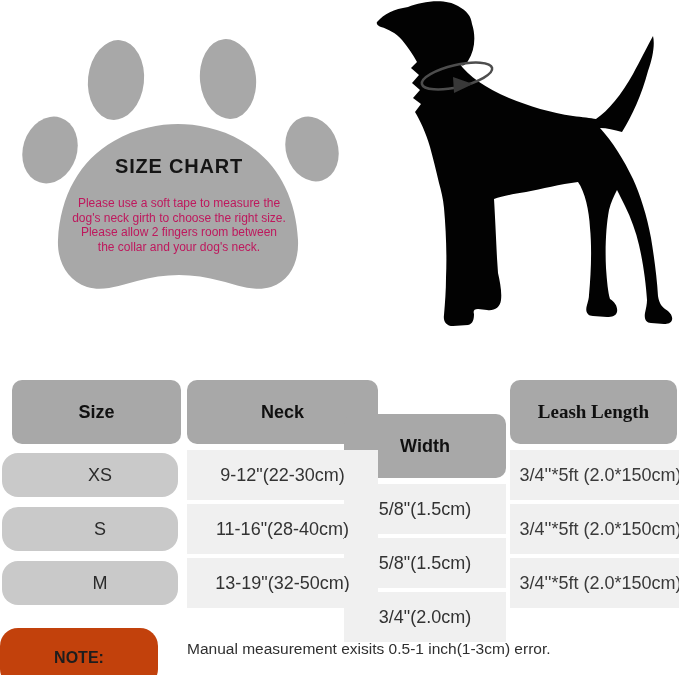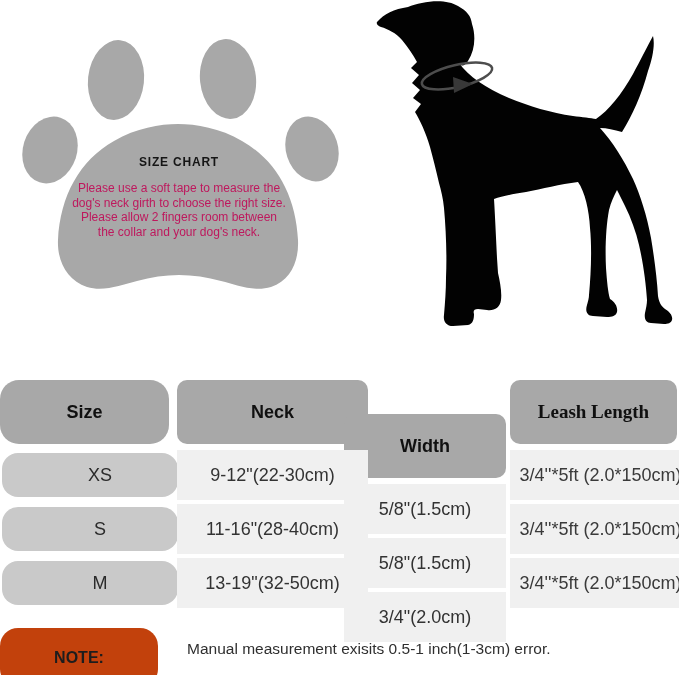--- a/index.html
+++ b/index.html
@@ -5,21 +5,21 @@
   html,body{margin:0;padding:0;background:#fff;}
   #stage{
     position:relative;width:679px;height:675px;background:#ffffff;overflow:hidden;
     font-family:"Liberation Sans", sans-serif;
   }
   
   #paw-wrap{position:absolute;left:0;top:0;width:360px;height:345px;}
   #paw-text{
     position:absolute;left:68px;top:155px;width:222px;text-align:center;color:#1c1c1c;
   }
-  #paw-title{font-size:12px;font-weight:bold;letter-spacing:.8px;color:#151515;margin-bottom:12px;}
+  #paw-title{font-size:20px;font-weight:bold;letter-spacing:.8px;color:#151515;margin-bottom:18px;}
   .paw-line{font-size:12px;line-height:14.6px;color:#be185d;}
   
   #dog-wrap{position:absolute;left:360px;top:0;width:319px;height:340px;}
   
   .hcell{
     position:absolute;top:380px;height:64px;background:#a8a8a8;border-radius:10px;
     display:flex;align-items:center;justify-content:center;
     font-size:18px;font-weight:bold;color:#101010;
   }
   .hcell.serif{font-family:"Liberation Serif", serif;font-size:19px;}
@@ -27,22 +27,22 @@
     position:absolute;height:50px;background:#f0f0f0;
     display:flex;align-items:center;justify-content:center;
     font-size:18px;color:#333;
   }
   .drow-cell.leash{font-size:18px;color:#3a3a3a;padding-left:7px;}
   .size-box{
     position:absolute;left:2px;width:156px;height:44px;background:#c9c9c9;border-radius:16px;
     display:flex;align-items:center;justify-content:center;font-size:18px;color:#2a2a2a;padding-left:20px;
   }
   
-  .c1{left:0;width:169px;border-radius:19px;}
-  .c2{left:177px;width:191px;}
+  .c1{left:12px;width:169px;}
+  .c2{left:187px;width:191px;}
   .c3{left:344px;width:162px;margin-top:34px;}
   .c4{left:510px;width:167px;}
   
   .r0{top:450px;} .r0b{top:453px;}
   .r1{top:504px;} .r1b{top:507px;}
   .r2{top:558px;} .r2b{top:561px;}
   
   #note-box{
     position:absolute;left:0;top:628px;width:158px;height:59px;background:#c2410c;border-radius:18px;
     display:flex;align-items:center;justify-content:center;

